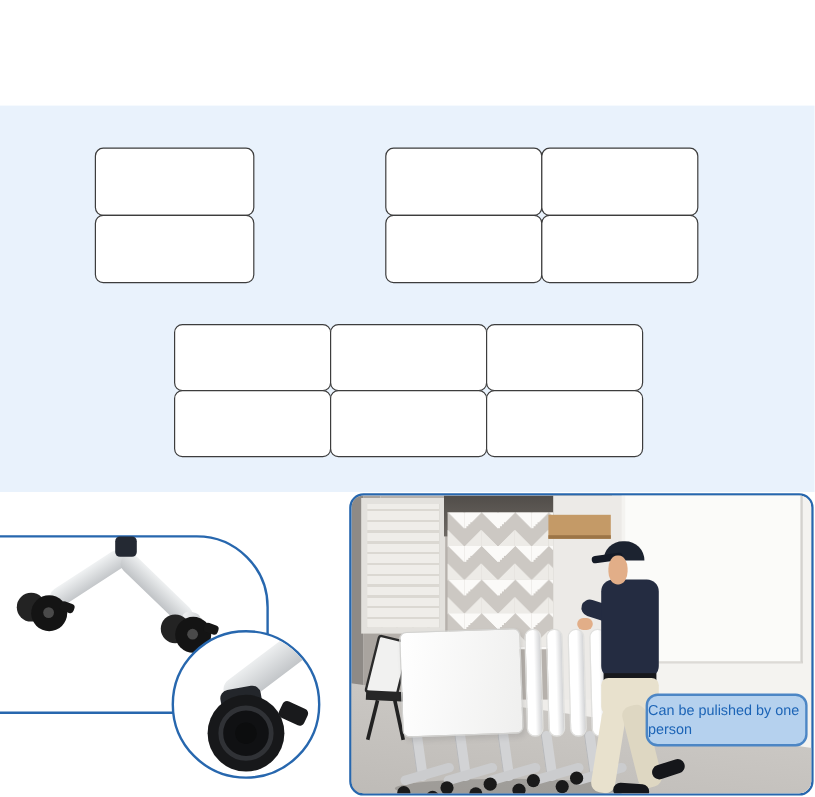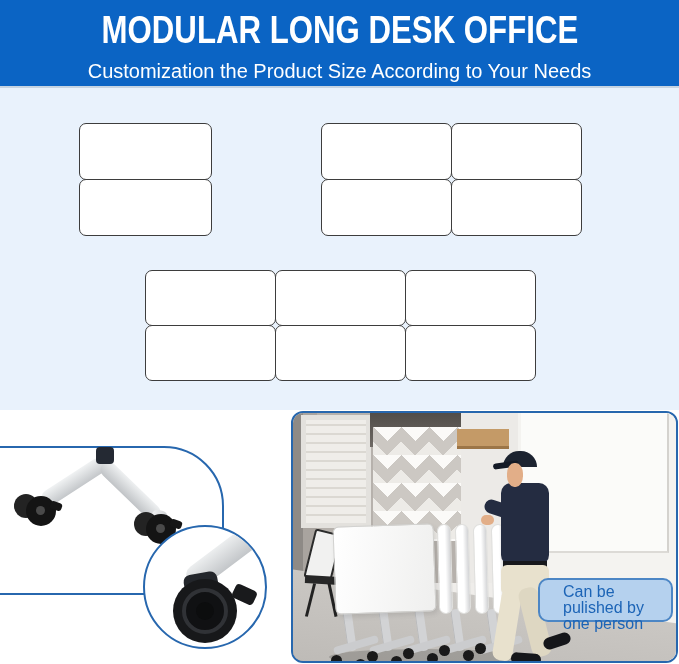--- a/index.html
+++ b/index.html
@@ -114,33 +114,27 @@
   .arm{left:1px;top:54px;width:36px;height:14px;border-radius:7px;background:#242c41;transform:rotate(18deg);}
   .hand{left:-2px;top:66px;width:13px;height:10px;border-radius:5px;background:#e2ae88;}
   .belt{left:20px;top:112px;width:44px;height:6px;background:#17181c;}
   .hips{left:18px;top:116px;width:48px;height:30px;border-radius:6px;background:#e8e1cd;}
   .leg-front{left:14px;top:140px;width:20px;height:72px;border-radius:8px;background:#e8e1cd;transform:rotate(9deg);}
   .leg-back{left:42px;top:138px;width:20px;height:70px;border-radius:8px;background:#ded7c2;transform:rotate(-14deg);}
   .shoe-front{left:28px;top:204px;width:30px;height:12px;border-radius:6px;background:#15161a;transform:rotate(4deg);}
   .shoe-back{left:60px;top:186px;width:28px;height:12px;border-radius:6px;background:#15161a;transform:rotate(-18deg);}
   .caption{left:245px;top:165px;width:135px;height:44px;background:var(--caption-bg);
            border:2px solid var(--caption-border);border-radius:10px;box-sizing:border-box;
-           color:var(--caption-text);font-size:16px;line-height:16px;padding:4px 23px;}
+           color:var(--caption-text);font-size:12px;line-height:16px;padding:4px 0;}
 </style>
 </head>
 <body>
 
 <div class="page" style="--header-bg: #0b64c4; --header-text: #ffffff; --diagram-bg: #e9f2fc; --desk-fill: #ffffff; --desk-border: #3d3d3d; --panel-border: #2767ae; --caption-bg: #b5d1ee; --caption-border: #4c86c5; --caption-text: #1c64b6;">
 
-  <header class="header">
-    <div class="title-wrap">
-      <span class="title-inner">MODULAR LONG DESK OFFICE</span>
-    </div>
-    <div class="subtitle">Customization the Product Size According to Your Needs</div>
-  </header>
 
   <section class="diagram">
       <div class="desk-cell" style="left: 79px; top: 35px; width: 133px; height: 57px;"></div>
       <div class="desk-cell" style="left: 79px; top: 91px; width: 133px; height: 57px;"></div>
       <div class="desk-cell" style="left: 321px; top: 35px; width: 131px; height: 57px;"></div>
       <div class="desk-cell" style="left: 451px; top: 35px; width: 131px; height: 57px;"></div>
       <div class="desk-cell" style="left: 321px; top: 91px; width: 131px; height: 57px;"></div>
       <div class="desk-cell" style="left: 451px; top: 91px; width: 131px; height: 57px;"></div>
       <div class="desk-cell" style="left: 145px; top: 182px; width: 131px; height: 56px;"></div>
       <div class="desk-cell" style="left: 275px; top: 182px; width: 131px; height: 56px;"></div>

